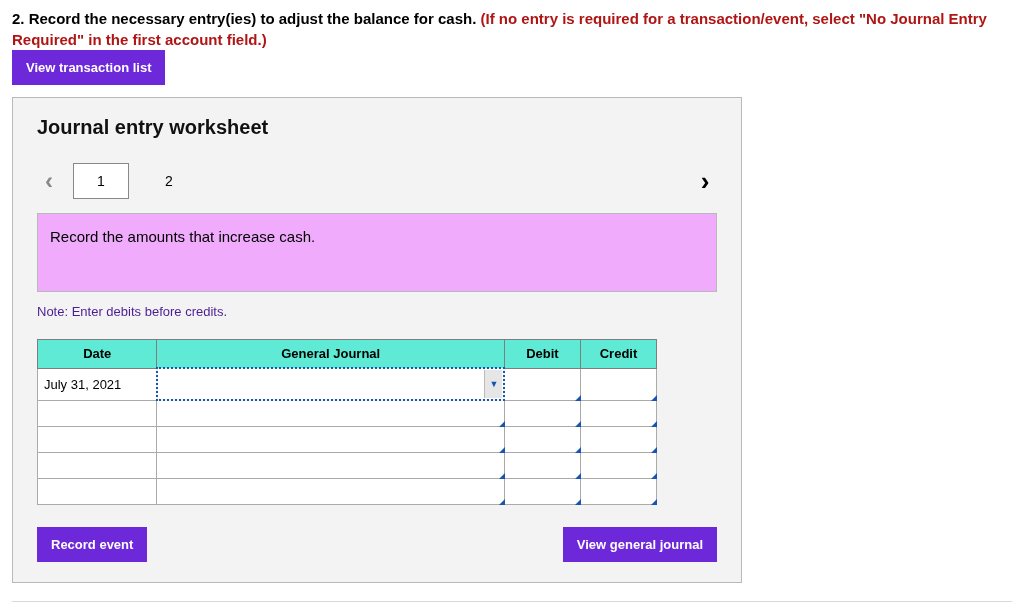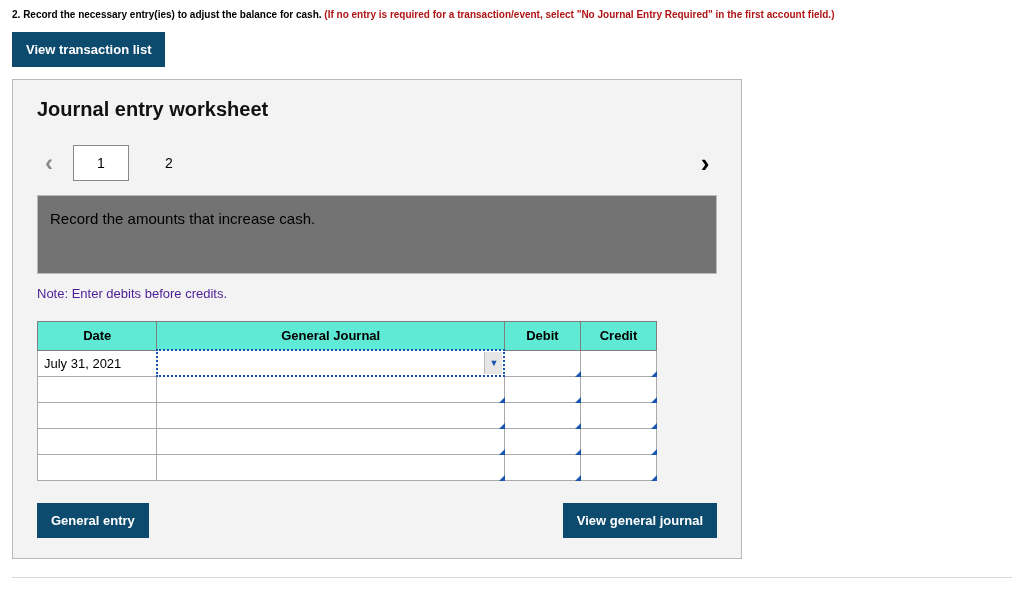--- a/index.html
+++ b/index.html
@@ -1,33 +1,33 @@
 <!DOCTYPE html>
 <html><head>
 <meta charset="utf-8">
 <style>
   * { box-sizing: border-box; margin: 0; padding: 0; }
   body { font-family: Arial, Helvetica, sans-serif; background: #fff; padding: 8px 12px; }
-  .question-line { font-size: 10px; font-weight: bold; line-height: 1.4; margin-bottom: 10px; }
+  .question-line { font-size: 15px; font-weight: bold; line-height: 1.4; }
   .q-prefix { color: #000; }
   .q-red { color: #b01515; }
-  .btn { background: #0c4a6e; color: #fff; border: none; padding: 10px 14px; font-weight: bold; font-size: 13px; cursor: pointer; }
+  .btn { background: #6d28d9; color: #fff; border: none; padding: 10px 14px; font-weight: bold; font-size: 13px; cursor: pointer; }
   .worksheet-panel { border: 1px solid #b9b9b9; background: #f3f3f3; margin-top: 12px; padding: 12px 24px 20px 24px; width: 730px; }
   .ws-title { font-family: Verdana, Geneva, sans-serif; font-size: 20px; font-weight: bold; margin: 6px 0 24px 0; color: #111; }
   .tab-row { display: flex; align-items: center; margin-bottom: 14px; }
   .nav-chevron { font-size: 24px; font-weight: bold; color: #8a8a8a; cursor: pointer; width: 24px; text-align: center; user-select:none; }
   .nav-chevron.right { margin-left: auto; color: #000; font-size:26px; }
   .tab { width: 56px; height: 36px; border: 1px solid #999; display: flex; align-items: center; justify-content: center; margin-left: 12px; cursor: pointer; font-size: 14px; }
   .tab.active { background: #fff; border-top:1px solid #888; border-left:1px solid #888; border-right:1px solid #888; border-bottom:1px solid #888; font-weight: normal; }
   .tab.inactive { border:none; background:transparent; }
-  .instruction-box { background: #737373; border: 1px solid #b9b9b9; padding: 14px 12px 46px 12px; font-size: 15px; margin-bottom: 12px; }
+  .instruction-box { background: #f0abfc; border: 1px solid #b9b9b9; padding: 14px 12px 46px 12px; font-size: 15px; margin-bottom: 12px; }
   .note { color: #4c1d95; font-size: 13px; margin-bottom: 20px; }
   table.journal { border-collapse: collapse; width: 620px; }
   table.journal th { background: #5eead4; border: 1px solid #7e7e7e; font-size: 13px; font-weight: bold; padding: 6px 4px; text-align: center; }
-  table.journal td { border: 1px solid #aaa; background: #fff; height: 26px; font-size: 13px; padding: 2px 6px; position: relative; }
+  table.journal td { border: 1px solid #aaa; background: #fff; height: 26px; font-size: 13px; padding: 8px 6px; position: relative; }
   .col-date { width: 110px; }
   .col-gj { width: 320px; }
   .col-debit { width: 70px; }
   .col-credit { width: 70px; }
   .dotted-cell { border: 2px dotted #1855b0 !important; background: #fff; }
   .dropdown-arrow { position: absolute; right: 1px; top: 1px; bottom: 1px; width: 18px; background: #e6e6e6; border-left:1px solid #bbb; display:flex; align-items:center; justify-content:center; color:#1855b0; font-size:9px; }
   .blue-tick::after { content:""; position:absolute; right:-1px; bottom:-1px; width:0; height:0; border-left:6px solid transparent; border-bottom:6px solid #1855b0; }
   .button-row { display:flex; gap: 60px; margin-top: 22px; align-items:center; }
   .button-row .spacer { flex:1; }
   .bottom-border { border-bottom: 1px solid #d8d8d8; margin-top: 18px; }
@@ -99,21 +99,21 @@
       <tr>
         <td></td>
         <td class="blue-tick"></td>
         <td class="blue-tick"></td>
         <td class="blue-tick"></td>
       </tr>
     </tbody>
   </table>
 
   <div class="button-row">
-    <button class="btn">General entry</button>
+    <button class="btn">Record event</button>
     <div class="spacer"></div>
     <button class="btn">View general journal</button>
   </div>
 </div>
 
 <div class="bottom-border"></div>
 
 
 
 

